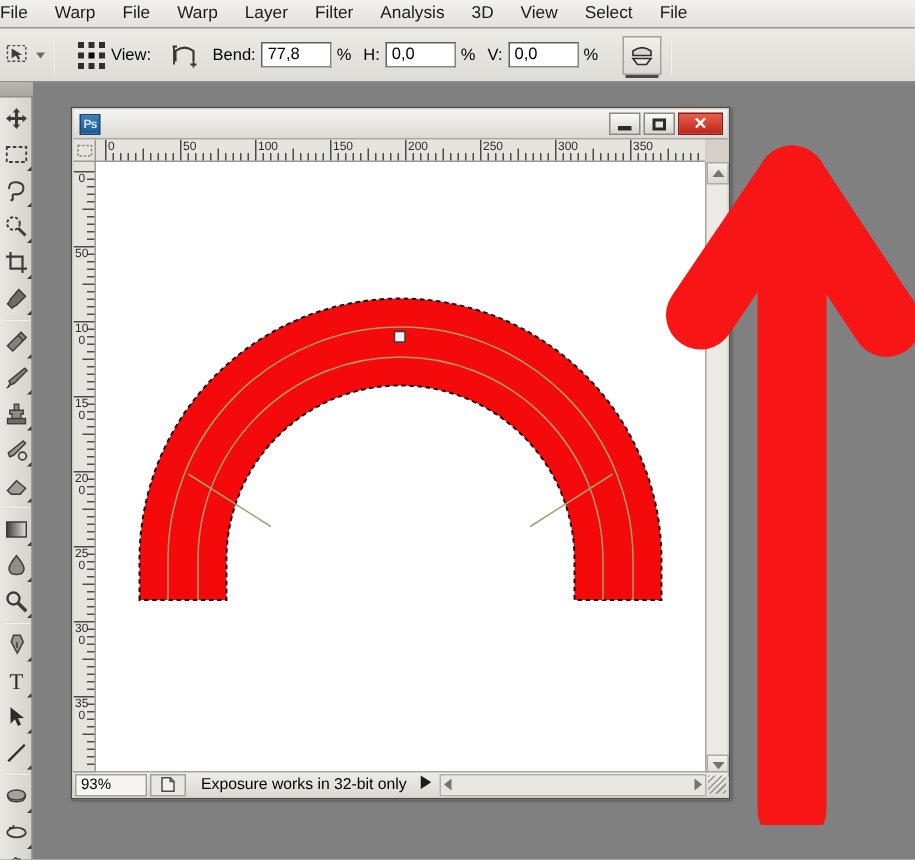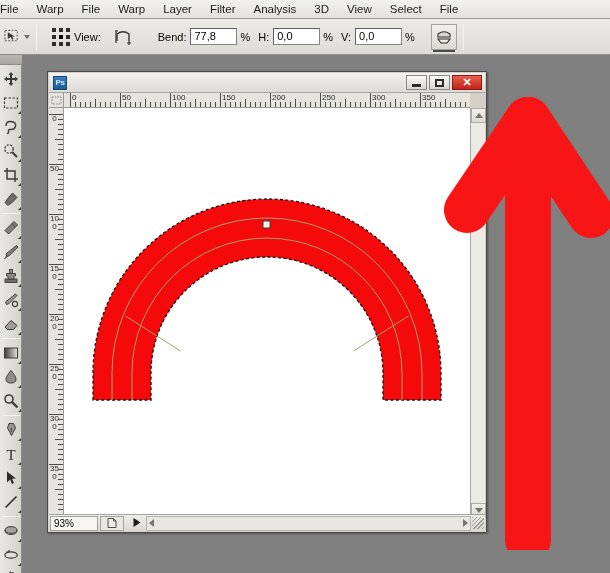--- a/index.html
+++ b/index.html
@@ -275,21 +275,21 @@
 
   <span class="ob-label">View:</span>
 
 
   <svg style="width:20px;height:20px;margin-left:9px;" viewBox="0 0 20 20">
     <path d="M3 14 L3 7 Q9 2.5 15 7 L15 14" fill="none" stroke="#33332f" stroke-width="1.4"></path>
     <path d="M2 4 L2 16 M1 4 L4 4" stroke="#33332f" stroke-width="1.2" fill="none"></path>
     <path d="M13 16 L17 16 M15 14 L15 18" stroke="#33332f" stroke-width="1.2"></path>
   </svg>
 
-  <span class="ob-label" style="margin-left:24px;">Bend:</span>
+  <span class="ob-label" style="margin-left:8px;">Bend:</span>
   <div class="num-field f-bend">77,8</div>
   <span class="ob-unit">%</span>
 
   <span class="ob-label">H:</span>
   <div class="num-field f-hv">0,0</div>
   <span class="ob-unit">%</span>
 
   <span class="ob-label">V:</span>
   <div class="num-field f-hv">0,0</div>
   <span class="ob-unit">%</span>
@@ -738,20 +738,21 @@
   </div>
 
   <div id="statusbar">
     <div id="zoom-box">93%</div>
     <div id="doc-icon-box">
       <svg width="12" height="12" viewBox="0 0 12 12">
         <path d="M2 1.5 L7.5 1.5 L10 4 L10 10.5 L2 10.5 Z" fill="#f2f0ea" stroke="#4d4b47" stroke-width="1"></path>
         <path d="M7.5 1.5 L7.5 4 L10 4" fill="none" stroke="#4d4b47" stroke-width="1"></path>
       </svg>
     </div>
+    <div id="status-text">Exposure works in 32-bit only</div>
     <div id="status-play">
       <svg width="10" height="11" viewBox="0 0 10 11">
         <path d="M1.5 1 L8.5 5.5 L1.5 10 Z" fill="#1c1c1a"></path>
       </svg>
     </div>
     <div id="sb-h-track">
       <span style="display:flex;align-items:center;padding-left:2px;">
         <span class="tri-lf"></span>
       </span>
       <span style="display:flex;align-items:center;padding-right:2px;">

